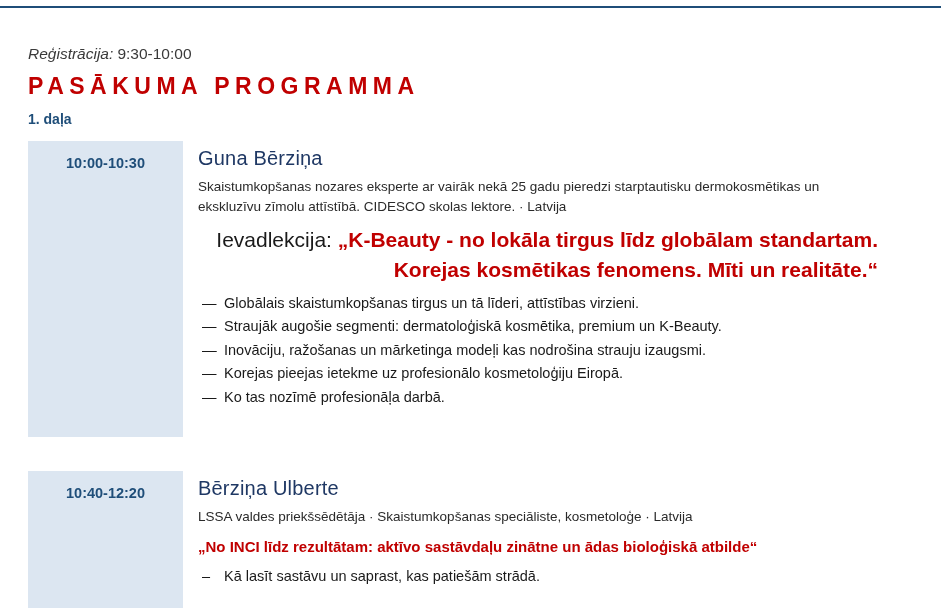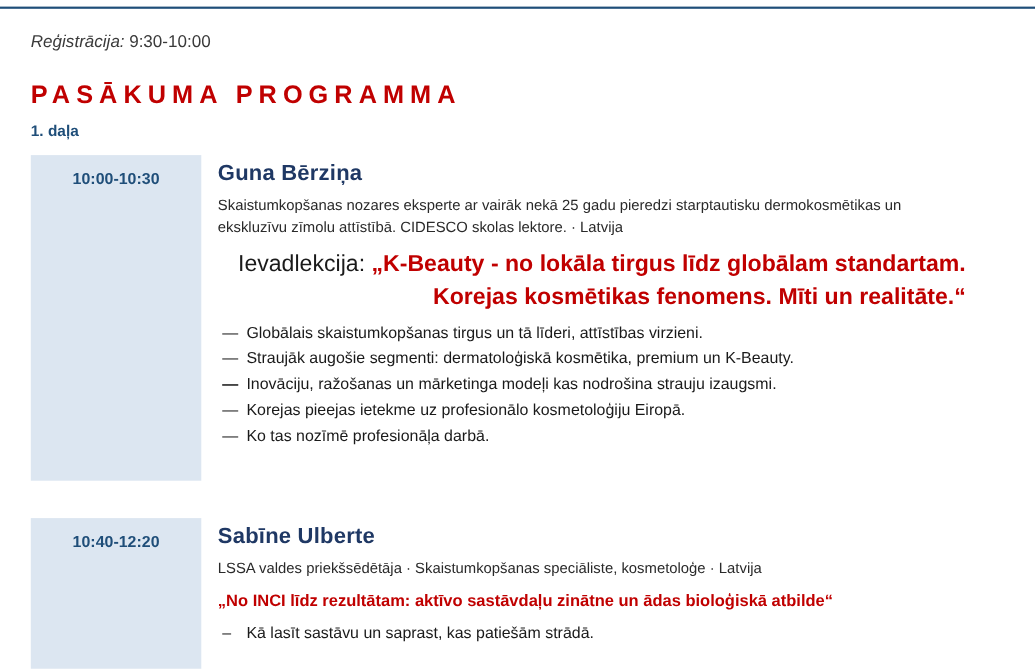--- a/index.html
+++ b/index.html
@@ -24,21 +24,21 @@
     background: #1f4e79;
   }
   .page {
     position: absolute;
     top: 0;
     left: 0;
     width: 941px;
   }
   .registration {
     position: absolute;
-    top: 28px;
+    top: 44px;
     left: 28px;
     font-size: 16.5px;
     color: #3a3a3a;
     font-family: "Liberation Serif", serif;
     white-space: nowrap;
   }
   .registration .reg-label {
     font-style: italic;
     font-family: "Liberation Sans", sans-serif;
     font-size: 15.5px;
@@ -96,21 +96,21 @@
   }
 
   .session-body {
     position: absolute;
     left: 170px;
     top: 0;
     width: 720px;
   }
   .speaker-name {
     font-size: 20px;
-    font-weight: bold;
+    font-weight: normal;
     color: #1f3864;
     margin: 6px 0 0 0;
     letter-spacing: 0.2px;
   }
   .speaker-bio {
     font-size: 13.5px;
     color: #2a2a2a;
     line-height: 1.45;
     margin-top: 7px;
     max-width: 660px;
@@ -193,21 +193,21 @@
         <li><span class="dash">—</span><span>Ko tas nozīmē profesionāļa darbā.</span></li>
       </ul>
     </div>
   </div>
 
   <div class="session session-2">
     <div class="time-box time-box-2">
       <div class="time-text">10:40-12:20</div>
     </div>
     <div class="session-body">
-      <div class="speaker-name">Sabīne Ulberte</div>
+      <div class="speaker-name">Bērziņa Ulberte</div>
       <div class="speaker-bio">LSSA valdes priekšsēdētāja · Skaistumkopšanas speciāliste, kosmetoloģe · Latvija</div>
       <div class="lecture-title-solo">„No INCI līdz rezultātam: aktīvo sastāvdaļu zinātne un ādas bioloģiskā atbilde“</div>
       <ul class="bullets">
         <li><span class="dash">–</span><span>Kā lasīt sastāvu un saprast, kas patiešām strādā.</span></li>
       </ul>
     </div>
   </div>
 
 </div>
 

